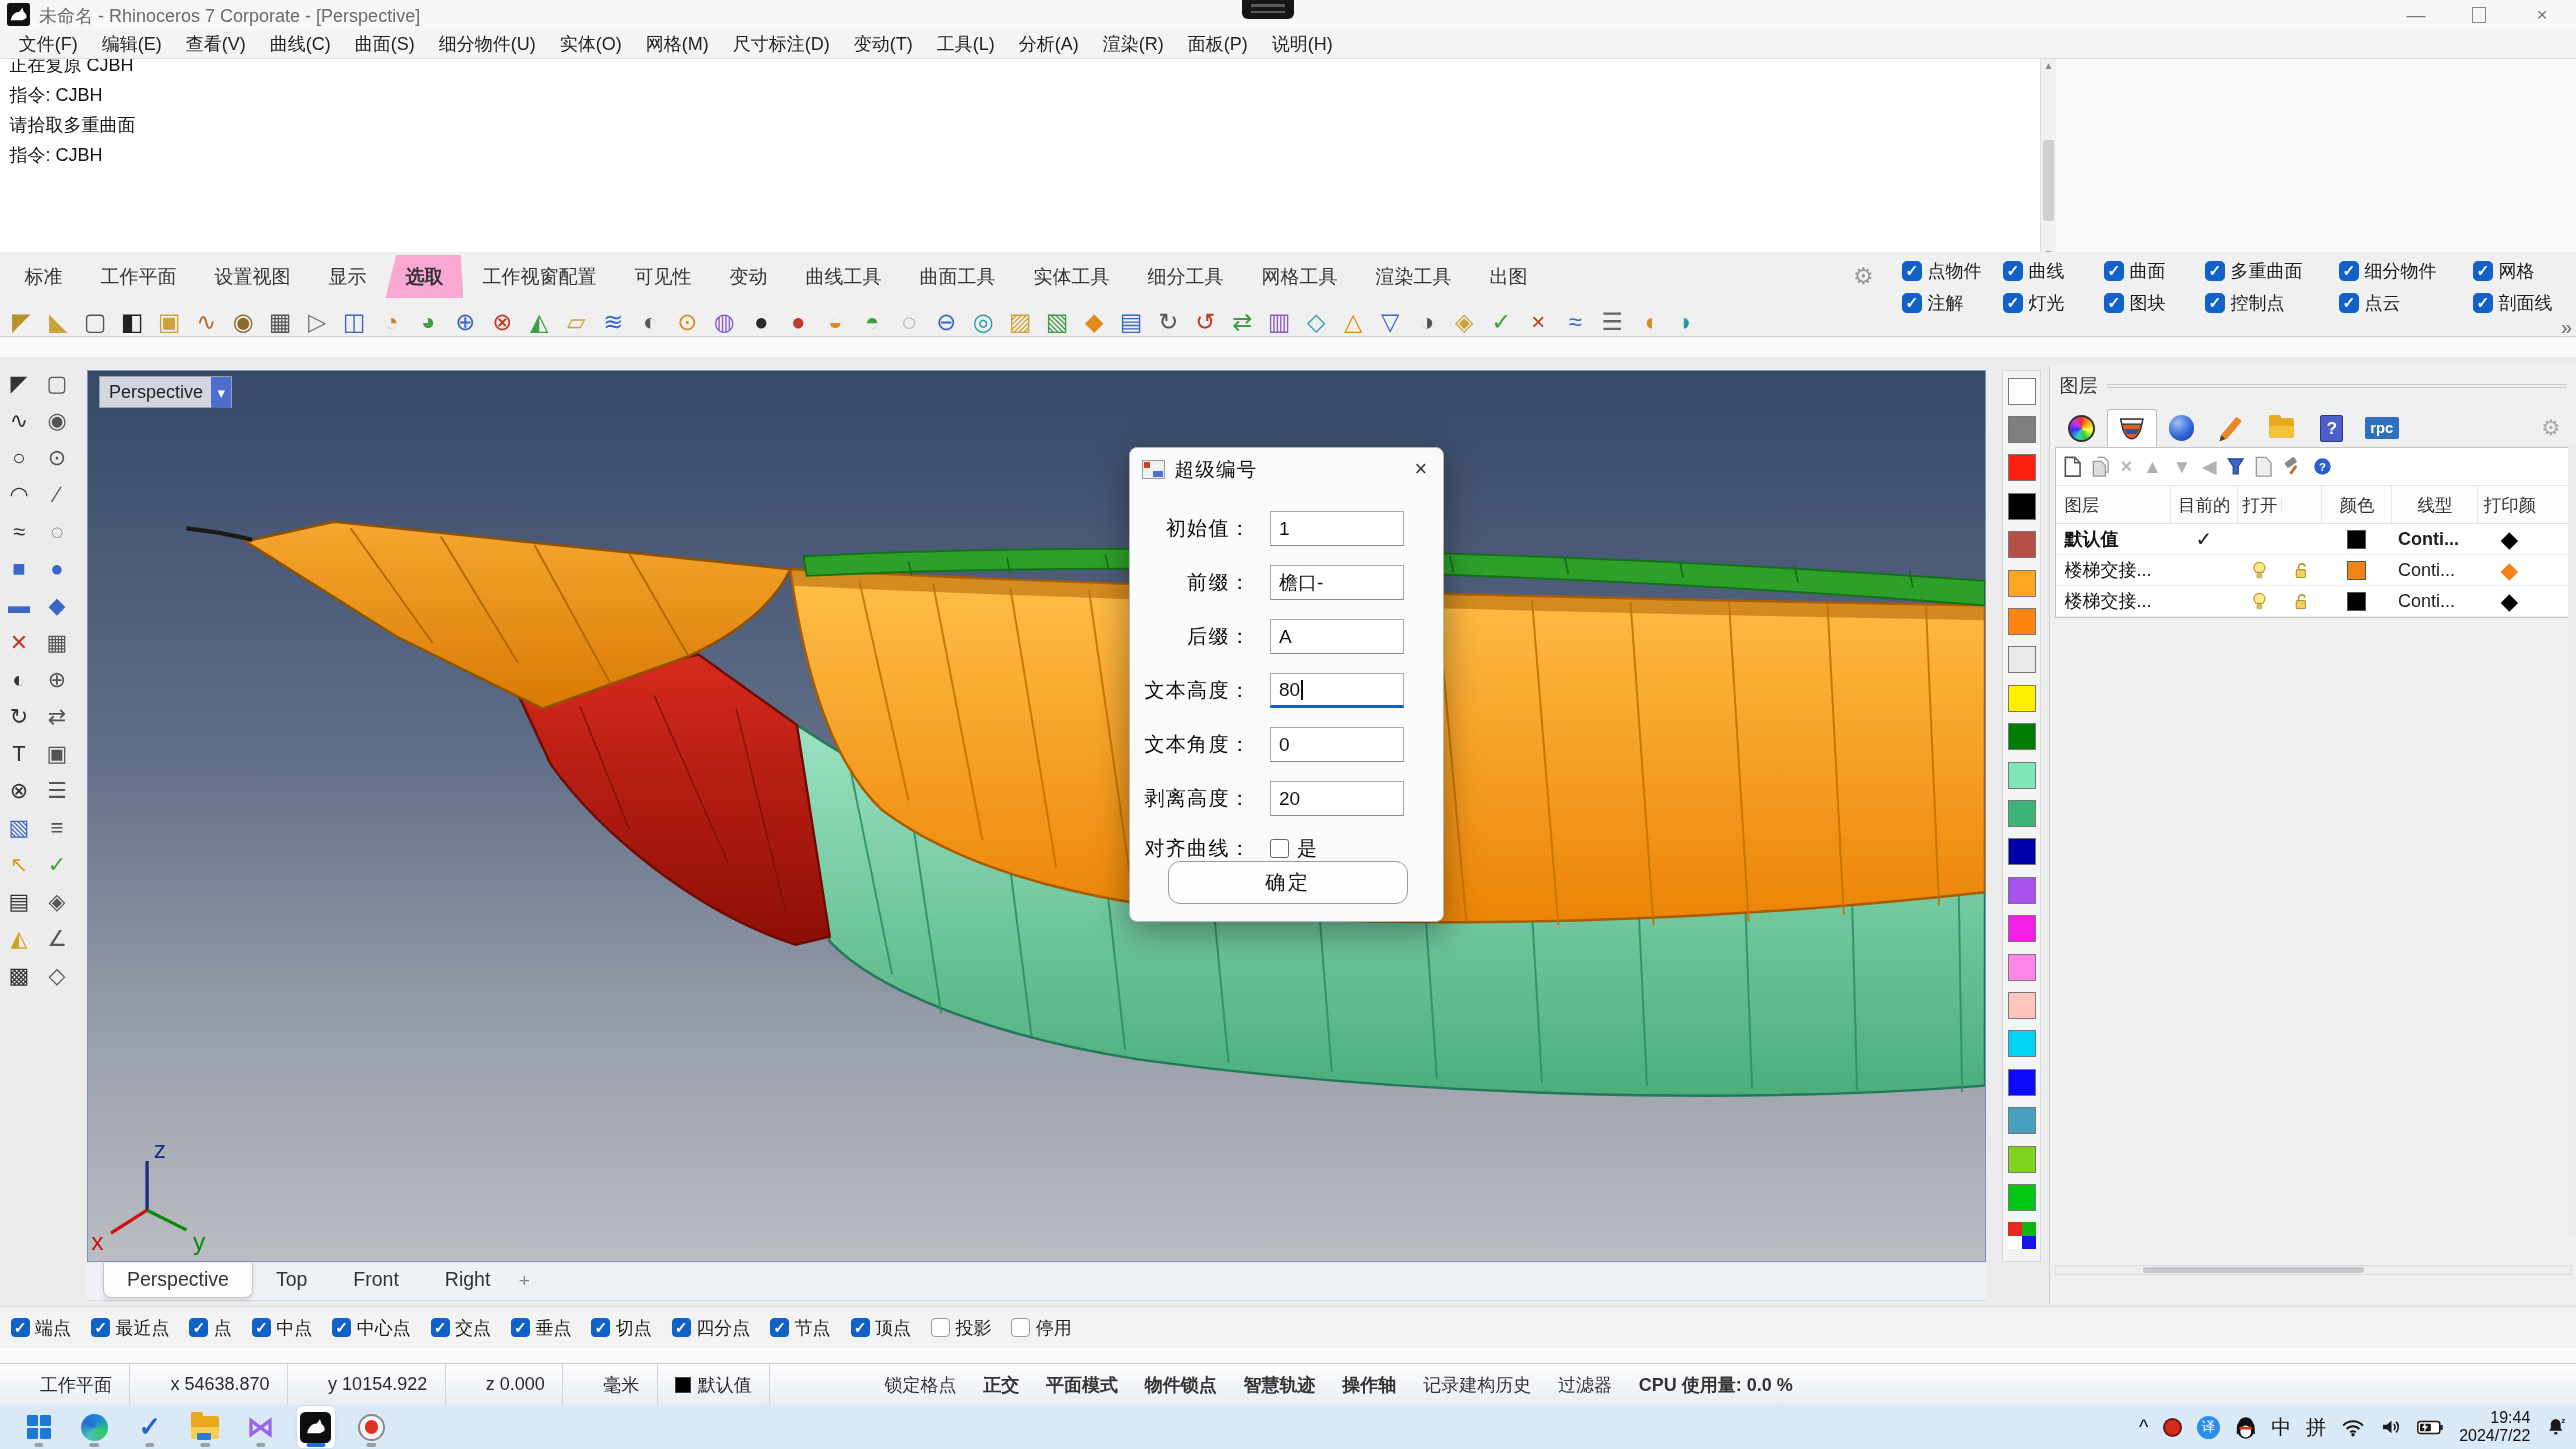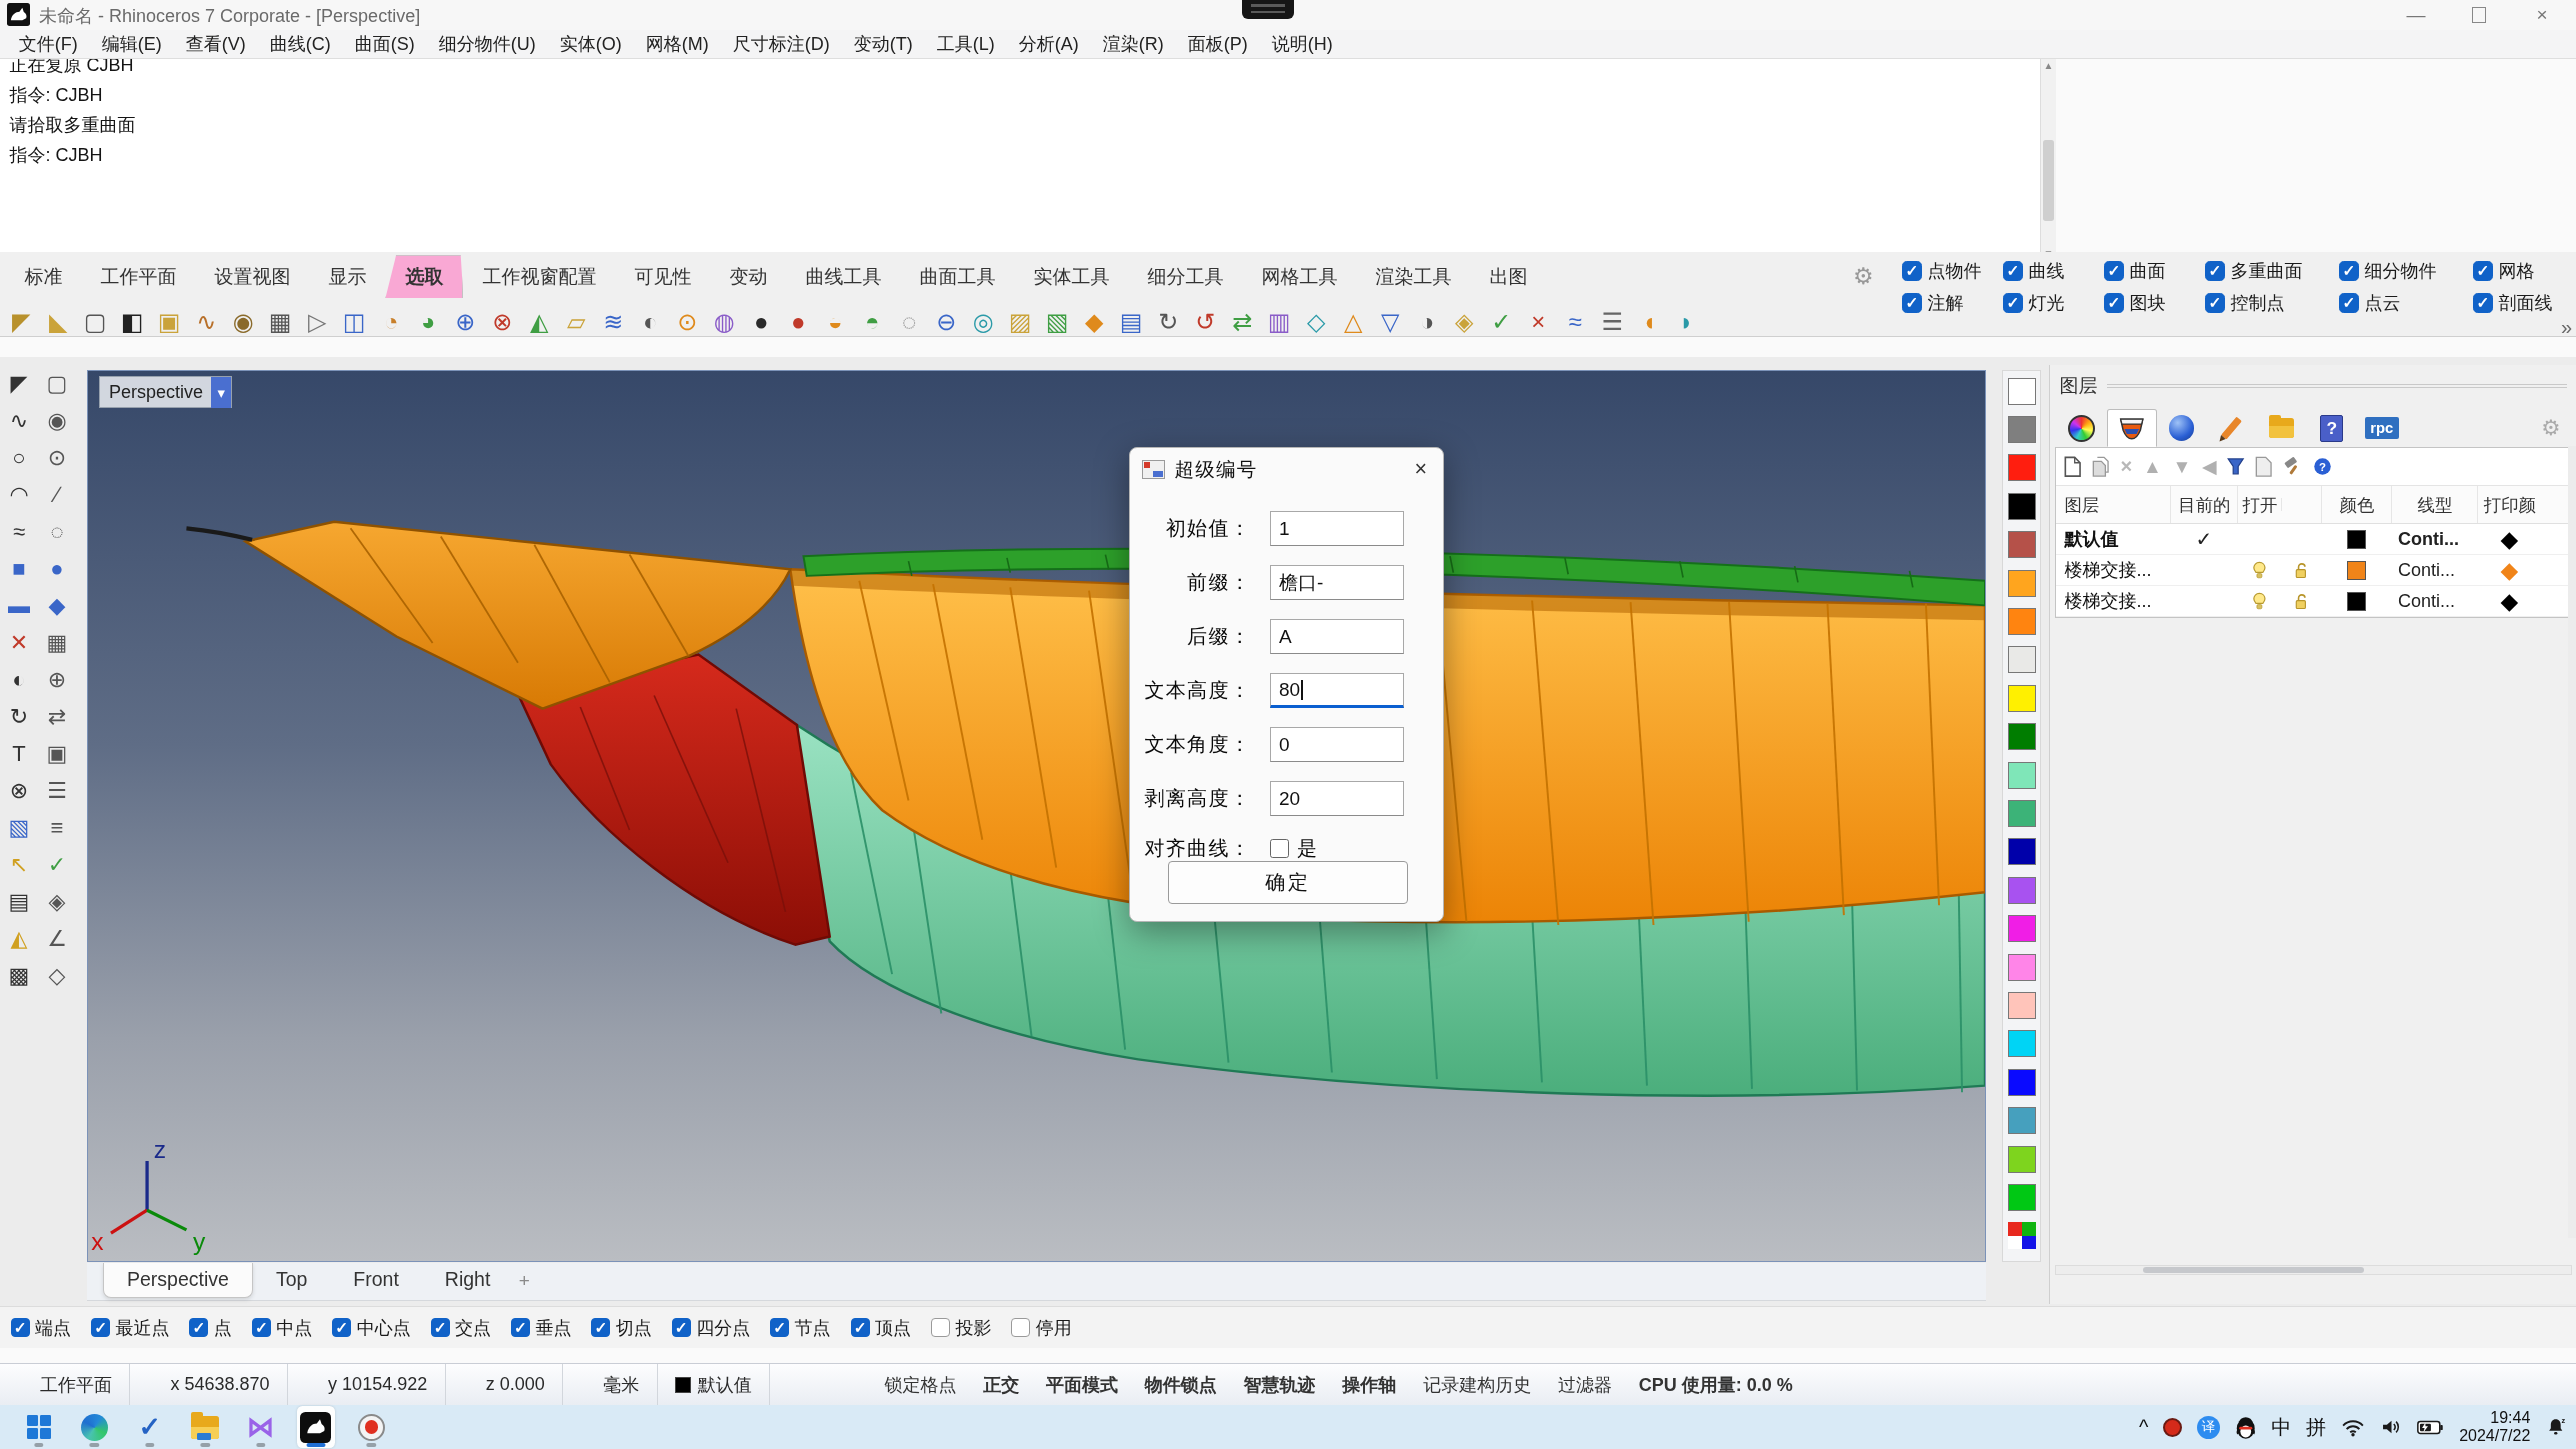--- a/index.html
+++ b/index.html
@@ -154,21 +154,21 @@
   .dclose { font-size:21.5px; color:#333; padding:0 4px; }
   .dbody { padding:20px 0 0 0; }
   .drow { display:flex; align-items:center; margin-bottom:19px; }
   .dlabel { width:121px; text-align:right; font-size:20px; color:#0a0a0a; letter-spacing:1.3px; flex:none; }
   .dinput { margin-left:19px; width:134px; height:35px; background:#fff; border:0.7px solid #a8a8a8; border-bottom:1.3px solid #8a8a8a; display:flex; align-items:center; padding-left:8px; font-size:19px; color:#111; }
   .dinput.focus { border-bottom:3.4px solid #0a5fd0; }
   .caret { display:inline-block; width:1.3px; height:20px; background:#111; margin-left:1.3px; }
   .dalign { display:flex; align-items:center; margin:9.4px 0 0 0; }
   .dcheck { width:19px; height:19px; border:1.3px solid #666; background:#fff; border-radius:2.7px; margin-left:19px; }
   .dalign .opt { font-size:20px; color:#0a0a0a; margin-left:8px; }
-  .dok { position:absolute; left:38px; bottom:17.4px; width:240px; height:43px; background:#fdfdfd; border:0.7px solid #9a9a9a; border-radius:4px; font-size:20px; color:#111; display:flex; align-items:center; justify-content:center; letter-spacing:2.7px; }
+  .dok { position:absolute; left:38px; bottom:17.4px; width:240px; height:43px; background:#fdfdfd; border:0.7px solid #9a9a9a; border-radius:12px; font-size:20px; color:#111; display:flex; align-items:center; justify-content:center; letter-spacing:2.7px; }
 </style>
 </head>
 <body>
 
 <div class="titlebar">
   <span class="app-icon">
     <svg viewBox="0 0 24 24">
         <path d="M4,18 C5,12 9,9 13,9 L16,5 L17.5,9.5 C20,11 21,13.5 20,16 L16,18 Z" fill="#fff"></path>
       </svg>
   </span>

